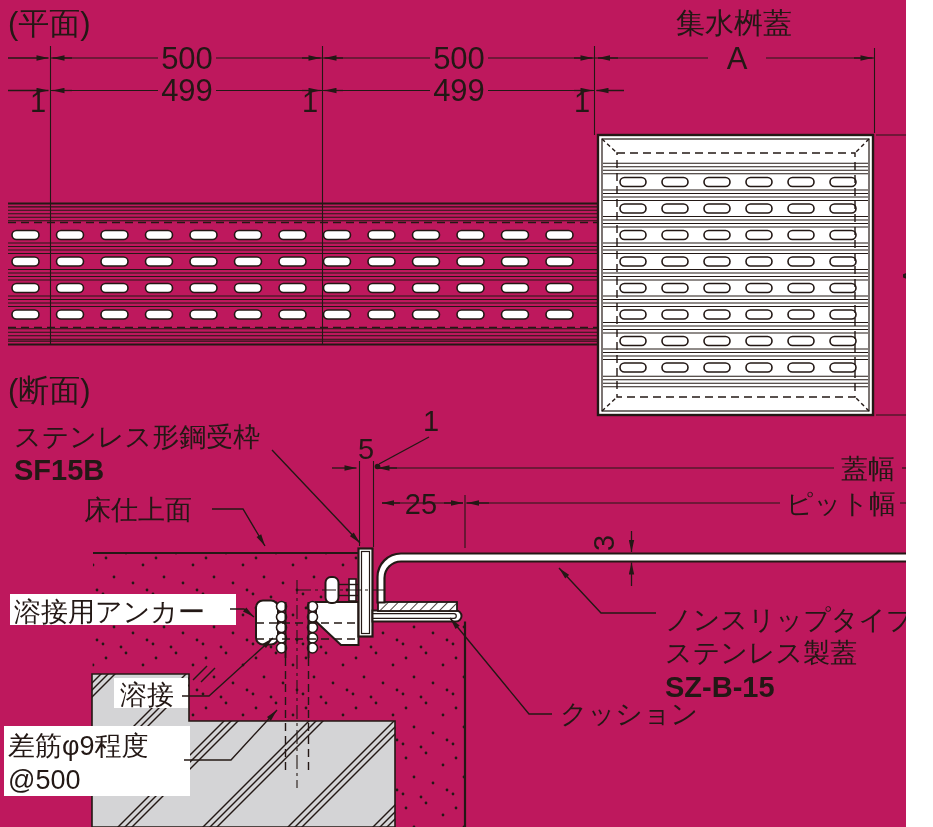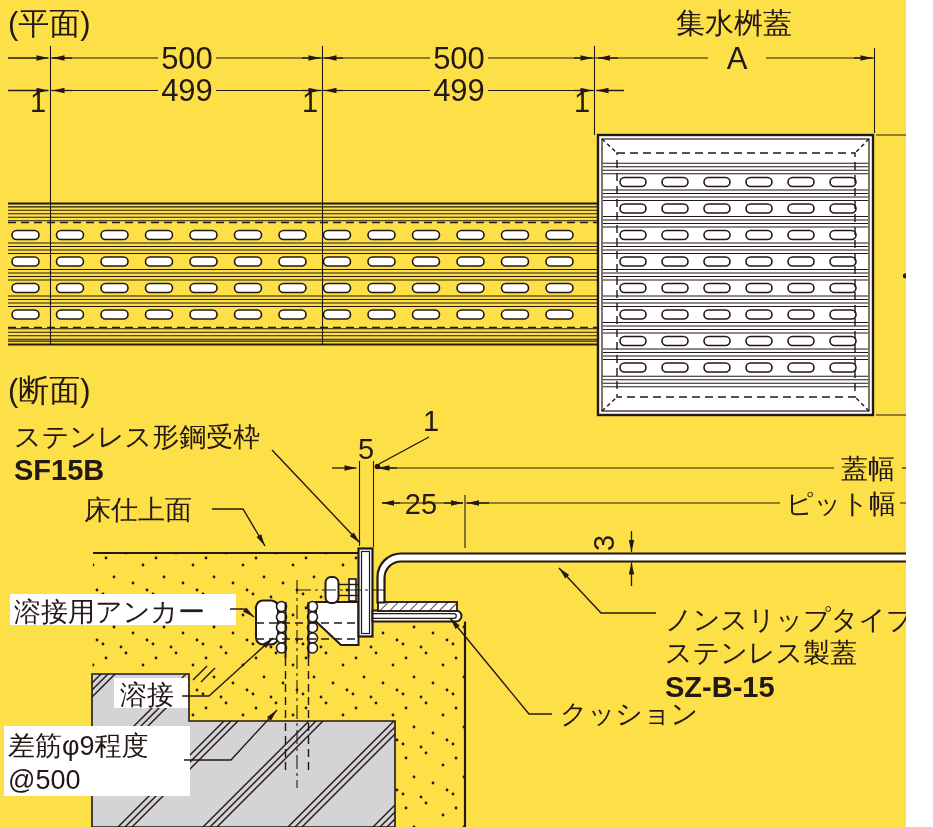--- a/index.html
+++ b/index.html
@@ -1,16 +1,16 @@
 <!DOCTYPE html>
 <html><head>
 <meta charset="utf-8">
 <style>
   html,body{margin:0;padding:0;background:#ffffff;}
-  #stage{position:relative;width:906px;height:827px;background:#fde047;overflow:hidden;}
+  #stage{position:relative;width:906px;height:827px;background:#be185d;overflow:hidden;}
   svg{position:absolute;left:0;top:0;}
   text{font-family:"Liberation Sans","DejaVu Sans",sans-serif;fill:#231815;}
   .t27{font-size:27px;}
   .t29{font-size:29px;}
   .t31{font-size:31px;}
   .b{font-weight:bold;}
   .mid{text-anchor:middle;}
   .lw1{stroke:#231815;stroke-width:1.1;fill:none;}
   .lw12{stroke:#231815;stroke-width:1.2;fill:none;}
   .lw14{stroke:#231815;stroke-width:1.4;fill:none;}

